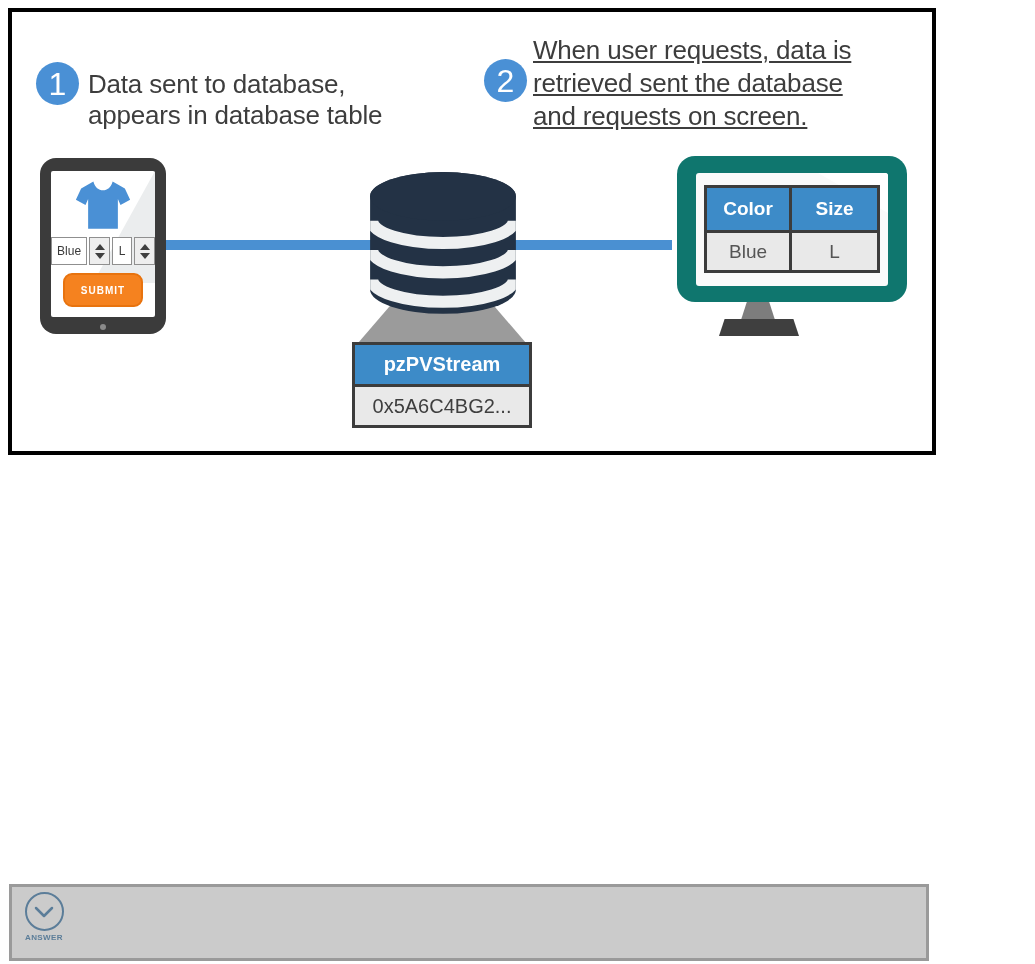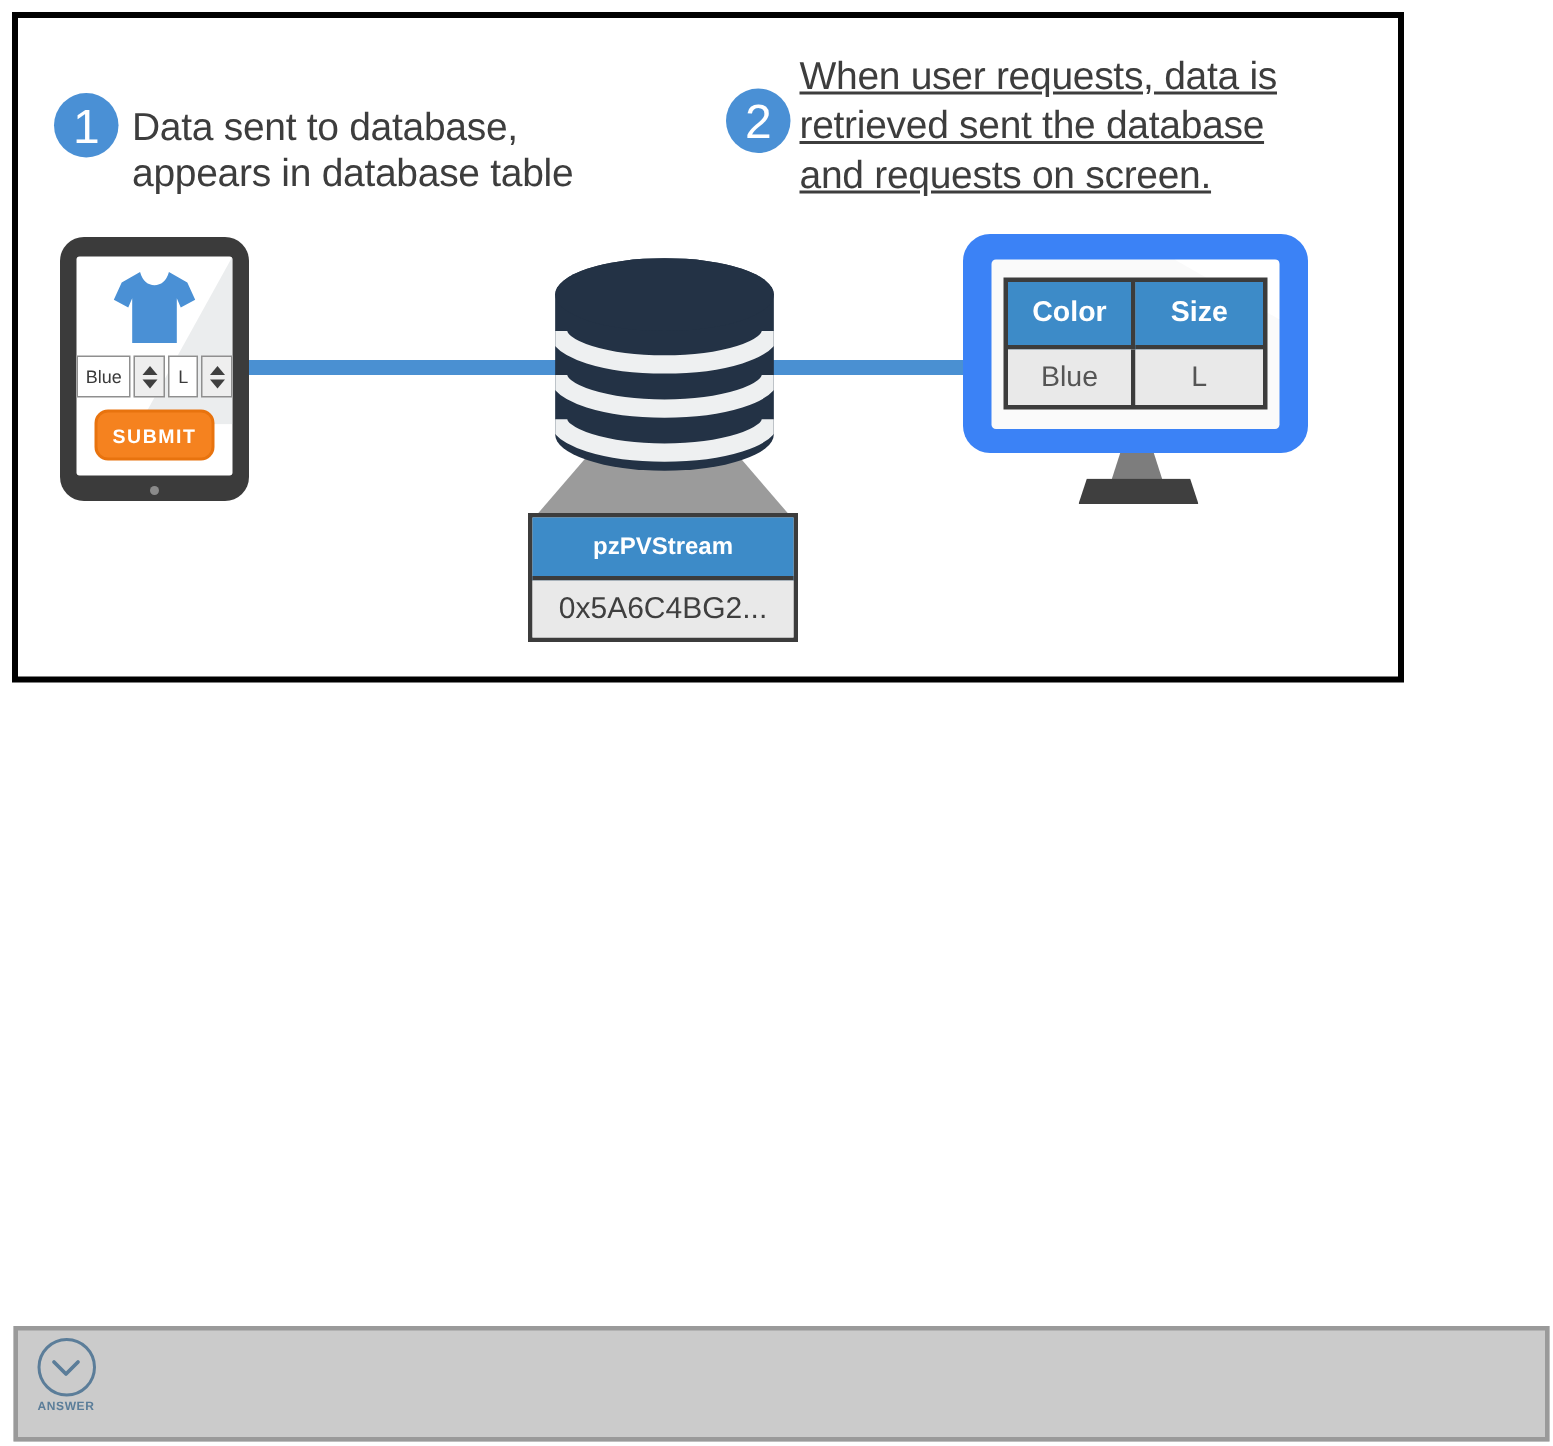--- a/index.html
+++ b/index.html
@@ -39,61 +39,61 @@
   .sel-color { width:37px; }
   .sel-size  { width:21px; }
   .spinner { width:21px; background:#eee; border:1px solid #8f8f8f; display:flex;
              flex-direction:column; align-items:center; justify-content:center; gap:3px; }
   .tri-up   { width:0; height:0; border-left:5px solid transparent; border-right:5px solid transparent;
               border-bottom:6px solid #3f3f3f; }
   .tri-down { width:0; height:0; border-left:5px solid transparent; border-right:5px solid transparent;
               border-top:6px solid #3f3f3f; }
   .submit-btn { position:absolute; left:12px; top:102px; width:80px; height:34px; z-index:1;
                 background:#f5821f; border:2px solid #e8730e; border-radius:9px;
-                color:#fff; font-weight:bold; font-size:13px; letter-spacing:1px;
+                color:#fff; font-weight:bold; font-size:10px; letter-spacing:1px;
                 display:flex; align-items:center; justify-content:center; cursor:default; }
   .home-dot { position:absolute; left:50%; bottom:4px; width:6px; height:6px; margin-left:-3px;
               border-radius:50%; background:#8a8a8a; }
 
   
   .database { position:absolute; left:350px; top:158px; width:162px; height:148px; z-index:2; }
   .db-trapezoid { position:absolute; left:340px; top:292px; width:180px; height:46px; z-index:1;
                   background:#9b9b9b;
                   clip-path:polygon(22% 0, 78% 0, 100% 100%, 0 100%); }
   .db-table { position:absolute; left:340px; top:330px; width:180px; z-index:3;
               border:3px solid #3c3c3c; background:#e9e9e9; }
   .db-table-header { height:42px; background:#3d8bc8; border-bottom:3px solid #3c3c3c;
-                     color:#fff; font-weight:bold; font-size:16px;
+                     color:#fff; font-weight:bold; font-size:20px;
                      display:flex; align-items:center; justify-content:center; }
   .db-table-cell { height:38px; background:#e9e9e9; color:#3f3f3f; font-size:20px;
                    display:flex; align-items:center; justify-content:center;text-align:center; }
 
   
-  .monitor { position:absolute; left:630px; top:144px; width:230px; height:146px;
-             background:#3b82f6; border-radius:18px; z-index:2; }
+  .monitor { position:absolute; left:665px; top:144px; width:230px; height:146px;
+             background:#0f766e; border-radius:18px; z-index:2; }
   .monitor-screen { position:absolute; left:19px; top:17px; width:192px; height:113px;
                     background:#fafafa; border-radius:3px; overflow:hidden; }
   .glare-monitor { position:absolute; right:0; top:0; width:70px; height:40px;
                    background:#fff; clip-path:polygon(0 0, 100% 0, 100% 100%); }
   .monitor-table { position:absolute; left:8px; top:12px; width:176px; height:88px;
                    border:3px solid #3c3c3c; display:grid;
                    grid-template-columns:1fr 1fr; grid-template-rows:45px 1fr; }
   .mt-cell { display:flex; align-items:center; justify-content:center; font-size:19px; }
   .mt-head { background:#3d8bc8; color:#fff; font-weight:bold; }
   .mt-val  { background:#e9e9e9; color:#555; }
   .mt-bl { border-right:3px solid #3c3c3c; border-bottom:3px solid #3c3c3c; }
   .mt-br { border-bottom:3px solid #3c3c3c; }
   .mt-vl { border-right:3px solid #3c3c3c; }
   .monitor-stand { position:absolute; left:729px; top:289px; width:34px; height:19px; z-index:1;
                    background:#7d7d7d; clip-path:polygon(18% 0, 82% 0, 100% 100%, 0 100%); }
   .monitor-base { position:absolute; left:707px; top:307px; width:80px; height:17px; z-index:1;
                   background:#3f3f3f; clip-path:polygon(7% 0, 93% 0, 100% 100%, 0 100%); }
 
   
-  .answer-bar { position:absolute; left:9px; top:884px; width:1024px; height:77px;
+  .answer-bar { position:absolute; left:9px; top:884px; width:920px; height:77px;
                 background:#cbcbcb; border:3px solid #9a9a9a; }
   .answer-widget { position:absolute; left:10px; top:5px; width:44px; text-align:center; cursor:pointer; }
   .answer-circle { width:39px; height:39px; margin:0 auto; border:2px solid #5b7d99; border-radius:50%;
                    display:flex; align-items:center; justify-content:center; }
   .answer-label { margin-top:2px; font-size:8px; font-weight:bold; letter-spacing:0.4px; color:#5b7d99; }
 </style>
 </head>
 <body>
 
 <div class="page">

